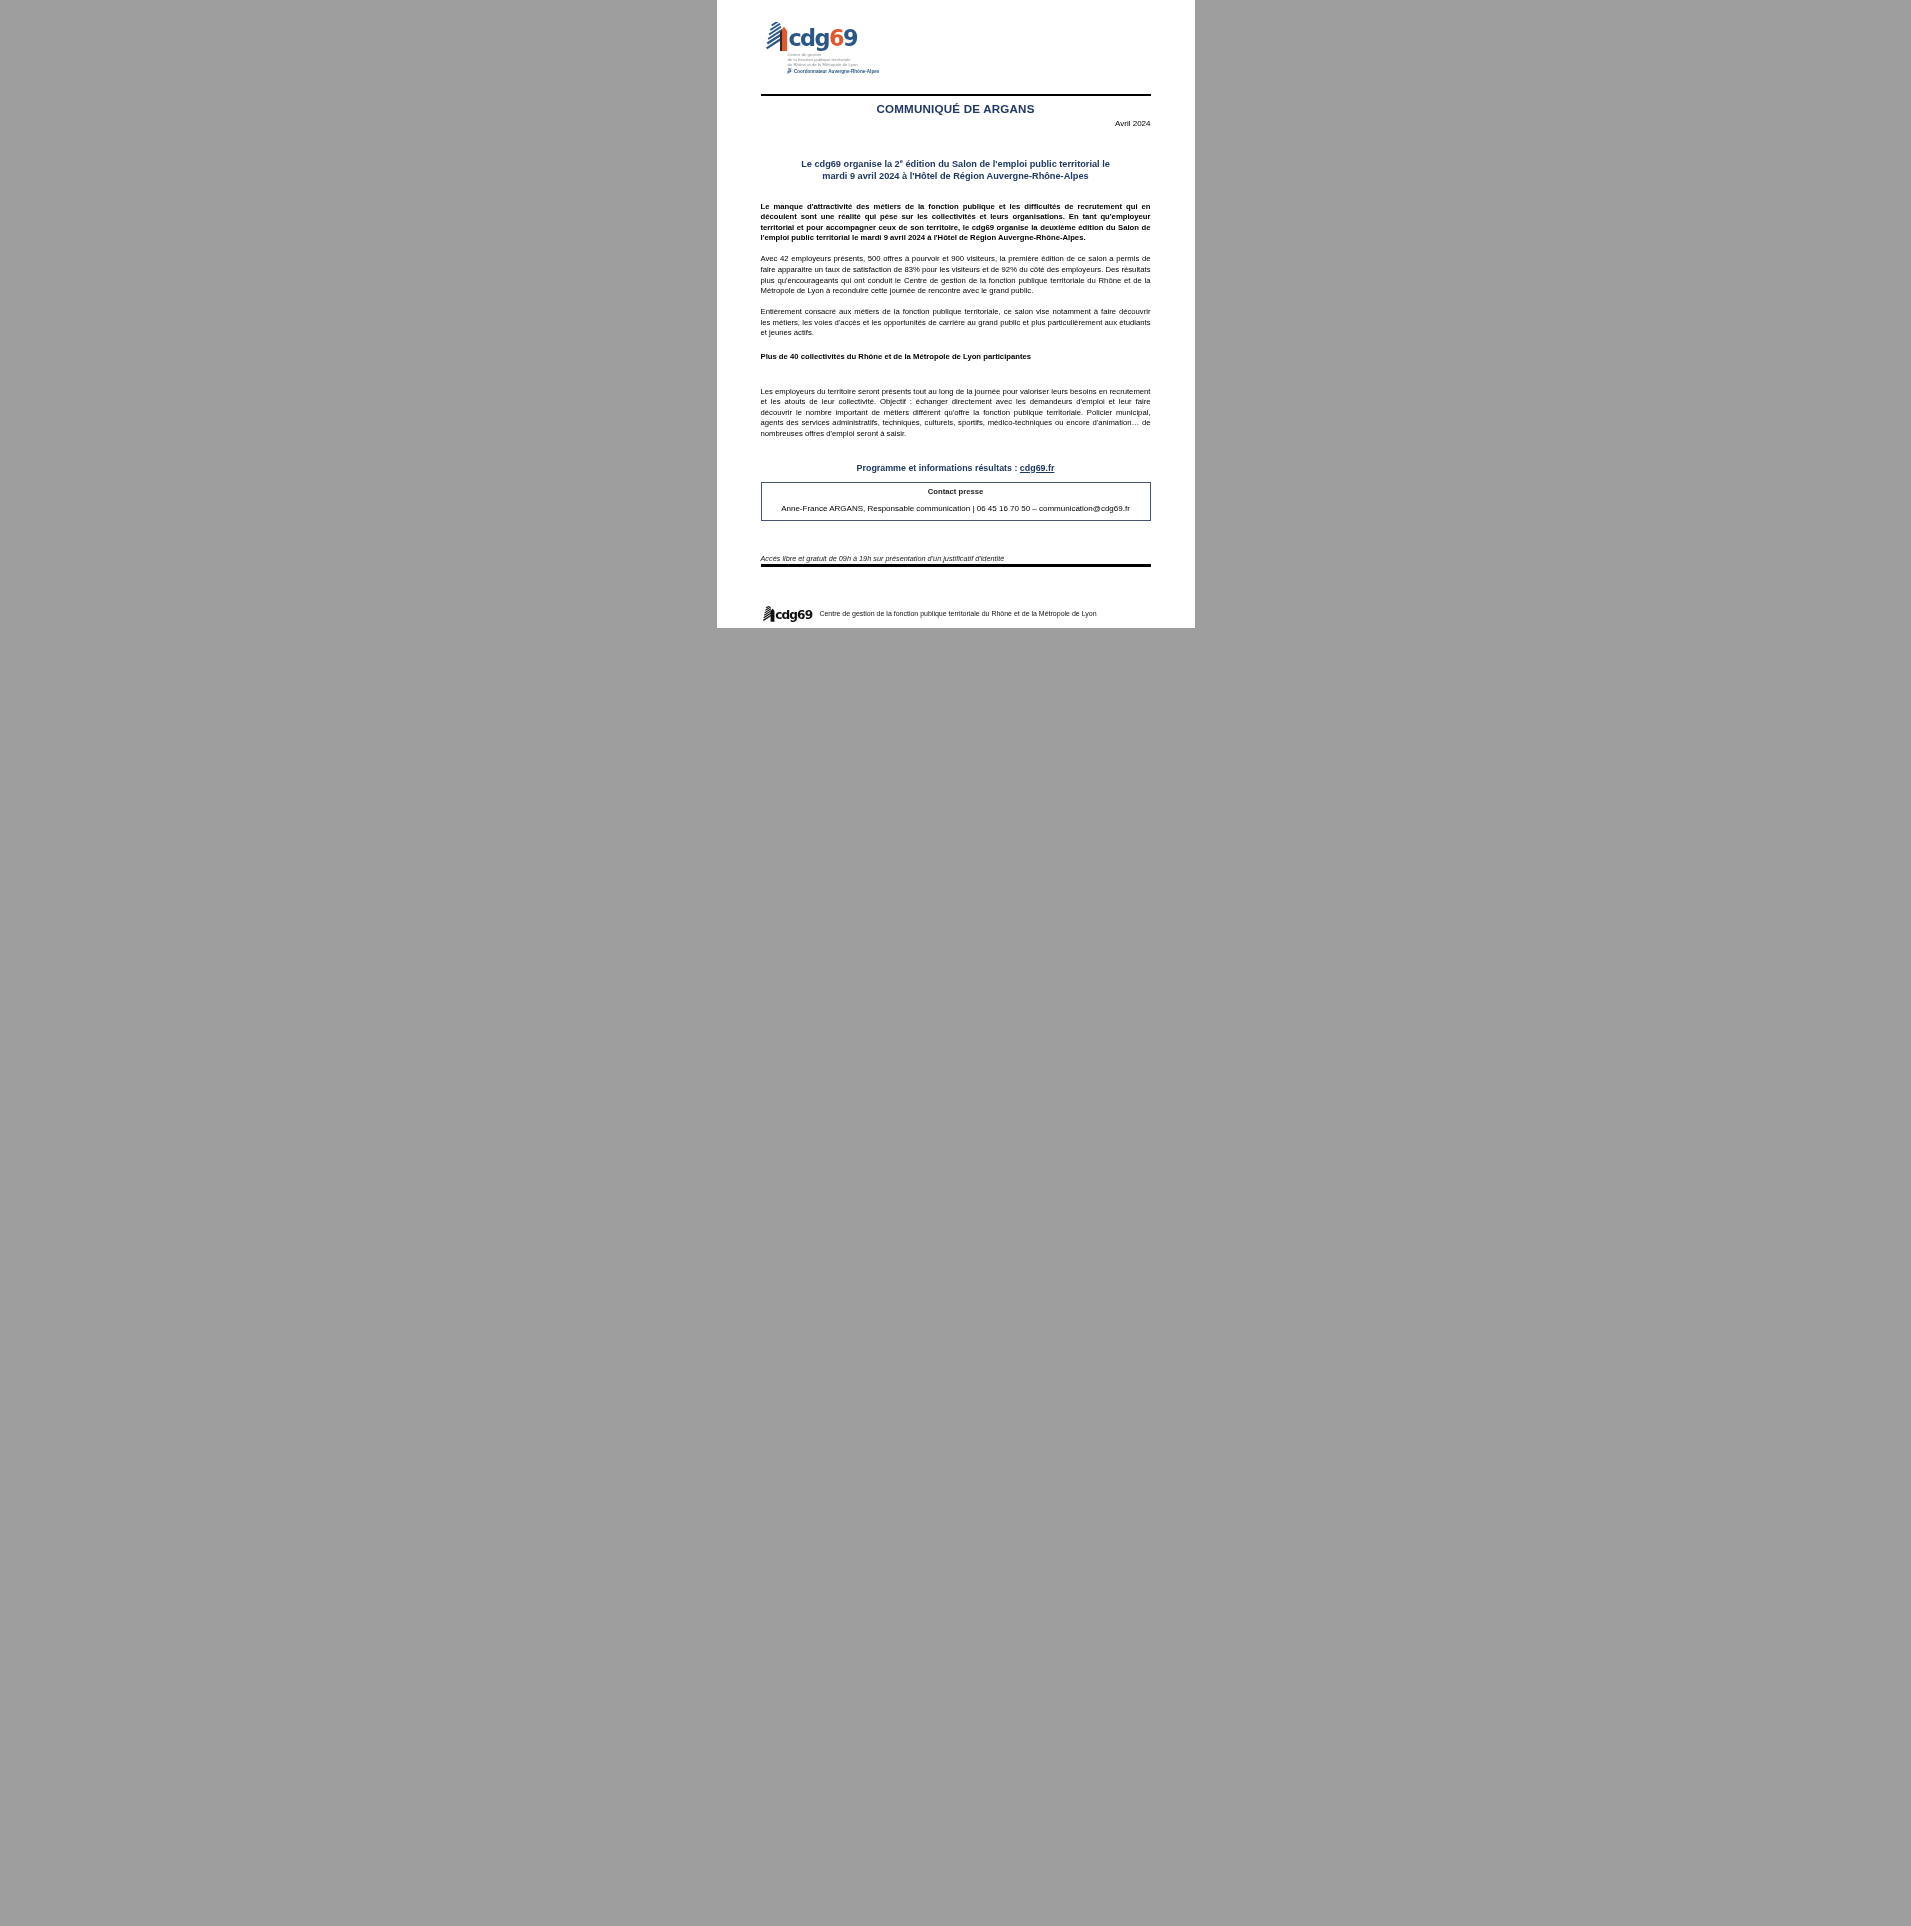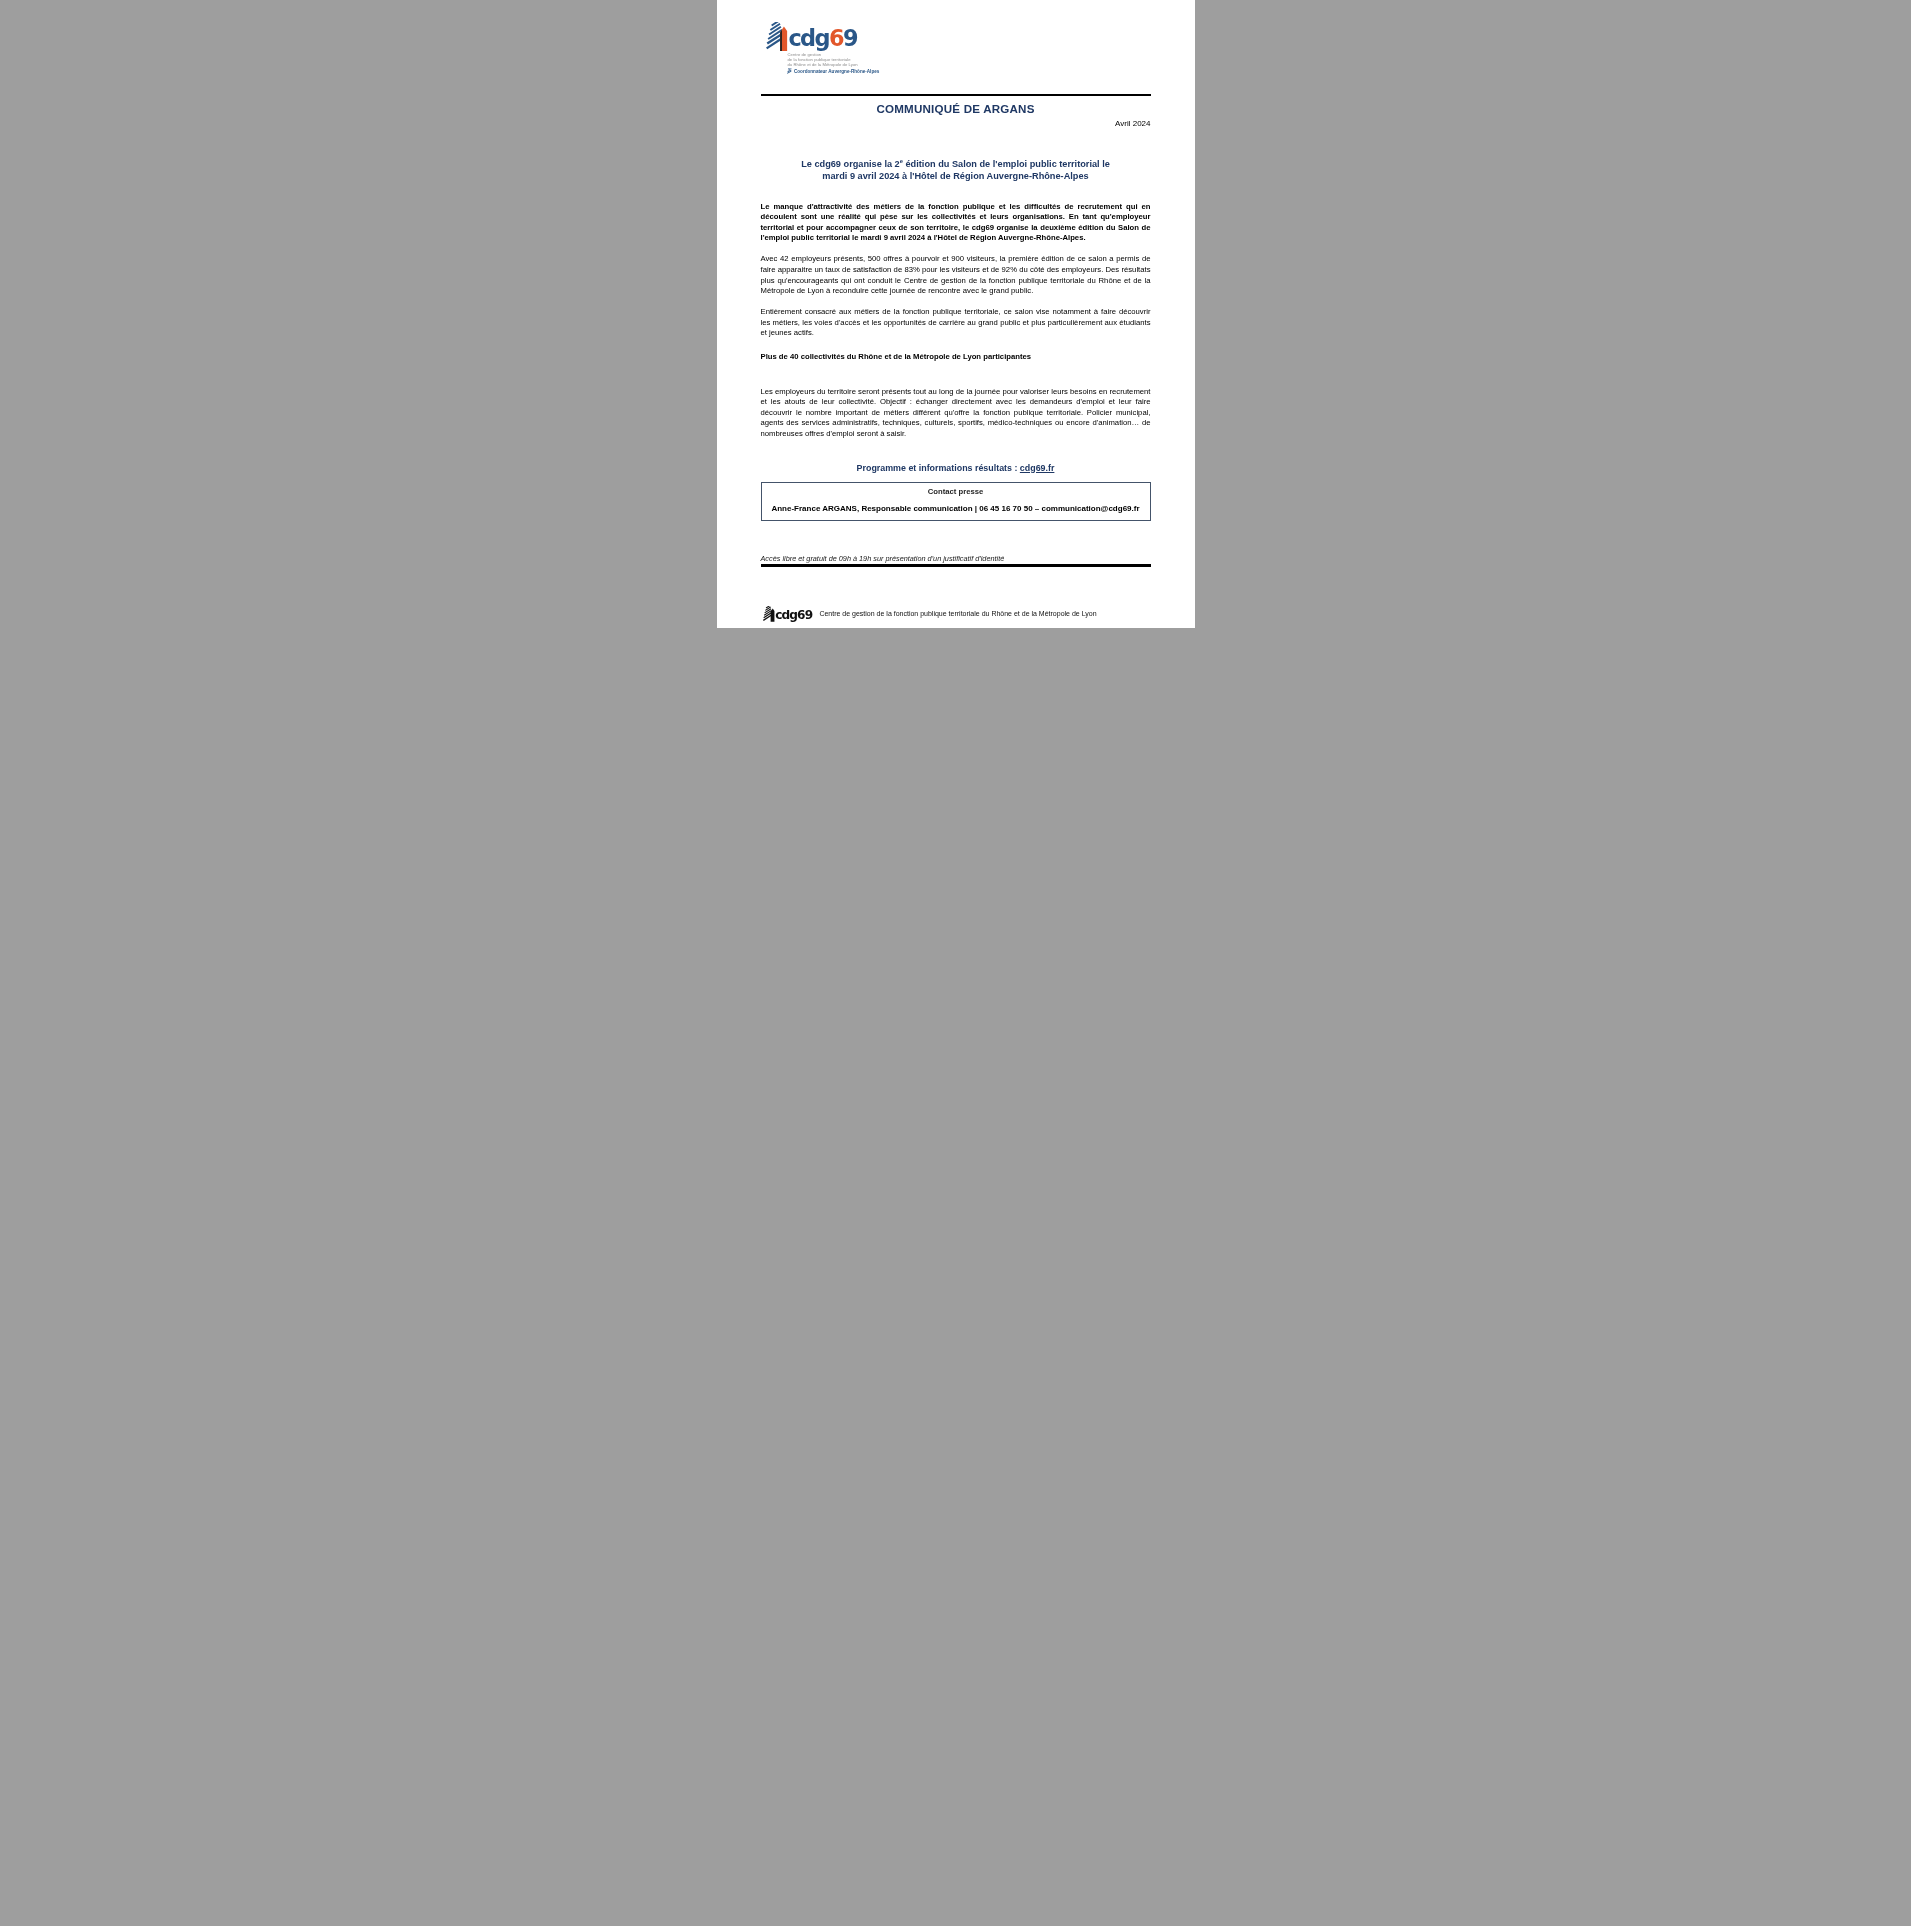--- a/index.html
+++ b/index.html
@@ -29,21 +29,21 @@
   .p1 { margin-top:19px; }
   .p2,.p3 { margin-top:10.4px; }
   .subhead { margin-top:12.7px; font-size:7.7px; font-weight:bold; }
   .p4 { margin-top:26px; }
   
   .programme { margin-top:23px; text-align:center; font-size:8.9px; font-weight:bold; color:#1f3864; }
   .programme a { color:#1f3864; text-decoration:underline;text-align:right; }
   
   .contact-box { margin-top:9.2px; border:0.8px solid #44546a; padding:3.9px 3.9px 7px 3.9px; }
   .contact-title { text-align:center; font-size:7.7px; font-weight:bold; color:#262626; }
-  .contact-line { margin-top:8.5px; text-align:center; font-size:8px; color:#000;font-weight:bold; }
+  .contact-line { margin-top:8.5px; text-align:center; font-size:8px; color:#000; }
   
   .access { margin-top:33px; font-size:7.3px; font-style:italic; color:#1a1a1a; }
   
   .footer-row { margin-top:61px; display:flex; align-items:center; margin-left:6.5px;flex-direction:column; }
   .partner-label { font-size:7.7px; color:#000; }
   .gazette { position:relative; width:80px; height:30px; margin-left:21.6px; flex:none; }
   .gz-ellipse { position:absolute; left:10px; top:0.8px; width:43px; height:29px; background:#f2b234; border-radius:50%; }
   .gz-text { position:absolute; left:17px; top:-1.5px; white-space:nowrap; font-family:"DejaVu Serif", serif; font-weight:bold; color:#231f20; }
   .gz-la,.gz-rest { font-size:14.6px; line-height:30px; letter-spacing:-0.8px; }
   .gz-g { font-size:25.4px; line-height:30px; letter-spacing:-0.8px; }

